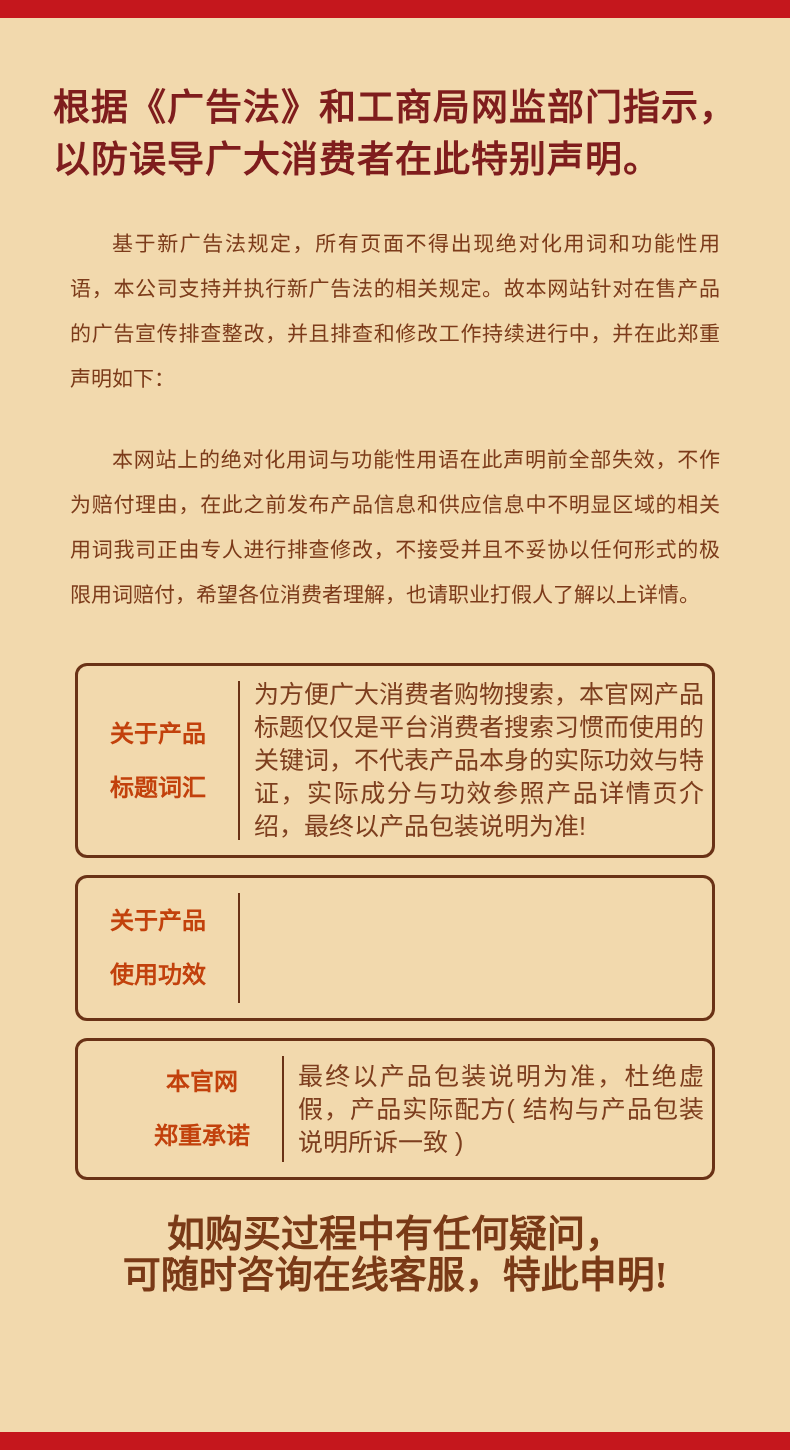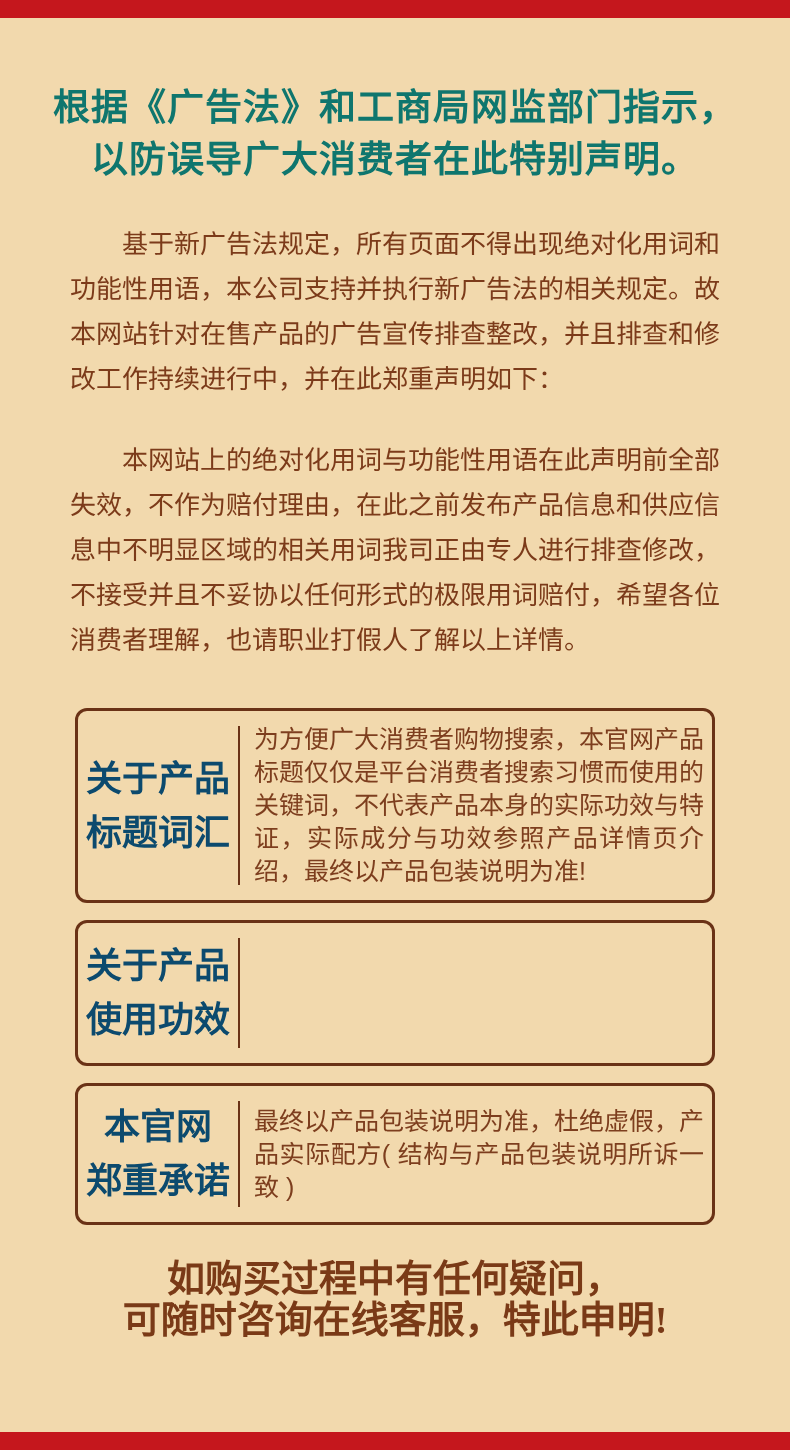--- a/index.html
+++ b/index.html
@@ -20,33 +20,33 @@
   .red-bar {
     flex: none;
     height: 18px;
     width: 100%;
     background: #c5171d;
   }
   .red-bar.bottom { margin-top: auto; }
 
   .title {
     margin: 64px auto 0;
-    text-align: center;
+    text-align: left;
     white-space: pre-line;
     font-weight: 700;
     font-size: 37px;
     line-height: 52px;
     letter-spacing: 1px;
-    color: #0f766e;
+    color: #7f1d1d;
   }
 
   .para {
     width: 650px;
     margin: 36px auto 0;
-    font-size: 26px;
+    font-size: 21px;
     line-height: 45px;
     color: #7c3b1a;
     text-align: justify;
     text-indent: 2em;
   }
   .para + .para { }
 
   .boxes {
     width: 640px;
     margin: 45px auto 0;
@@ -55,30 +55,30 @@
     display: flex;
     align-items: center;
     width: 640px;
     border: 3px solid #6a3216;
     border-radius: 12px;
     background: transparent;
   }
   .notice-box + .notice-box { margin-top: 17px; }
   .notice-box.h1 { min-height: 192px; }
   .notice-box.h2 { min-height: 146px; }
-  .notice-box.h3 { min-height: 142px; }
+  .notice-box.h3 { min-height: 142px; padding-left: 44px; }
 
   .box-title {
     flex: 0 0 160px;
     text-align: center;
     white-space: pre-line;
     font-weight: 700;
-    font-size: 36px;
+    font-size: 24px;
     line-height: 54px;
-    color: #0c4a6e;
+    color: #c2410c;
   }
   .box-divider {
     flex: none;
     align-self: stretch;
     width: 2px;
     margin: 15px 0;
     background: #6a3216;
   }
   .box-body {
     flex: 1;

